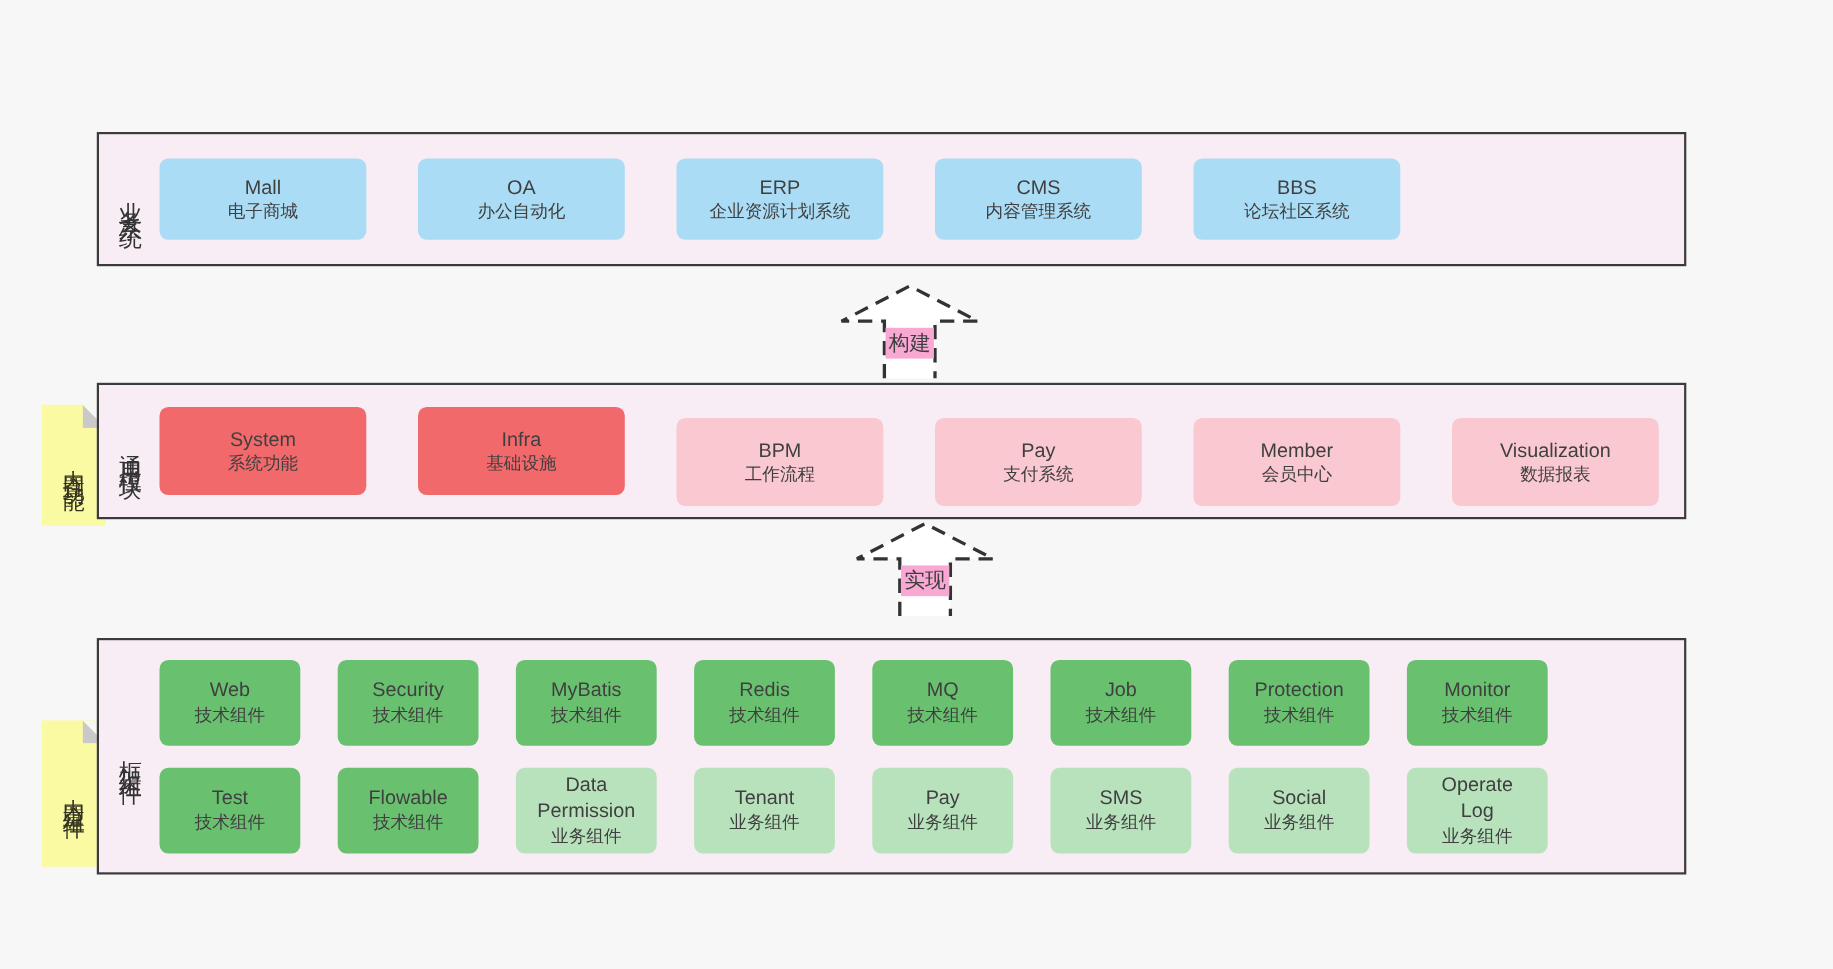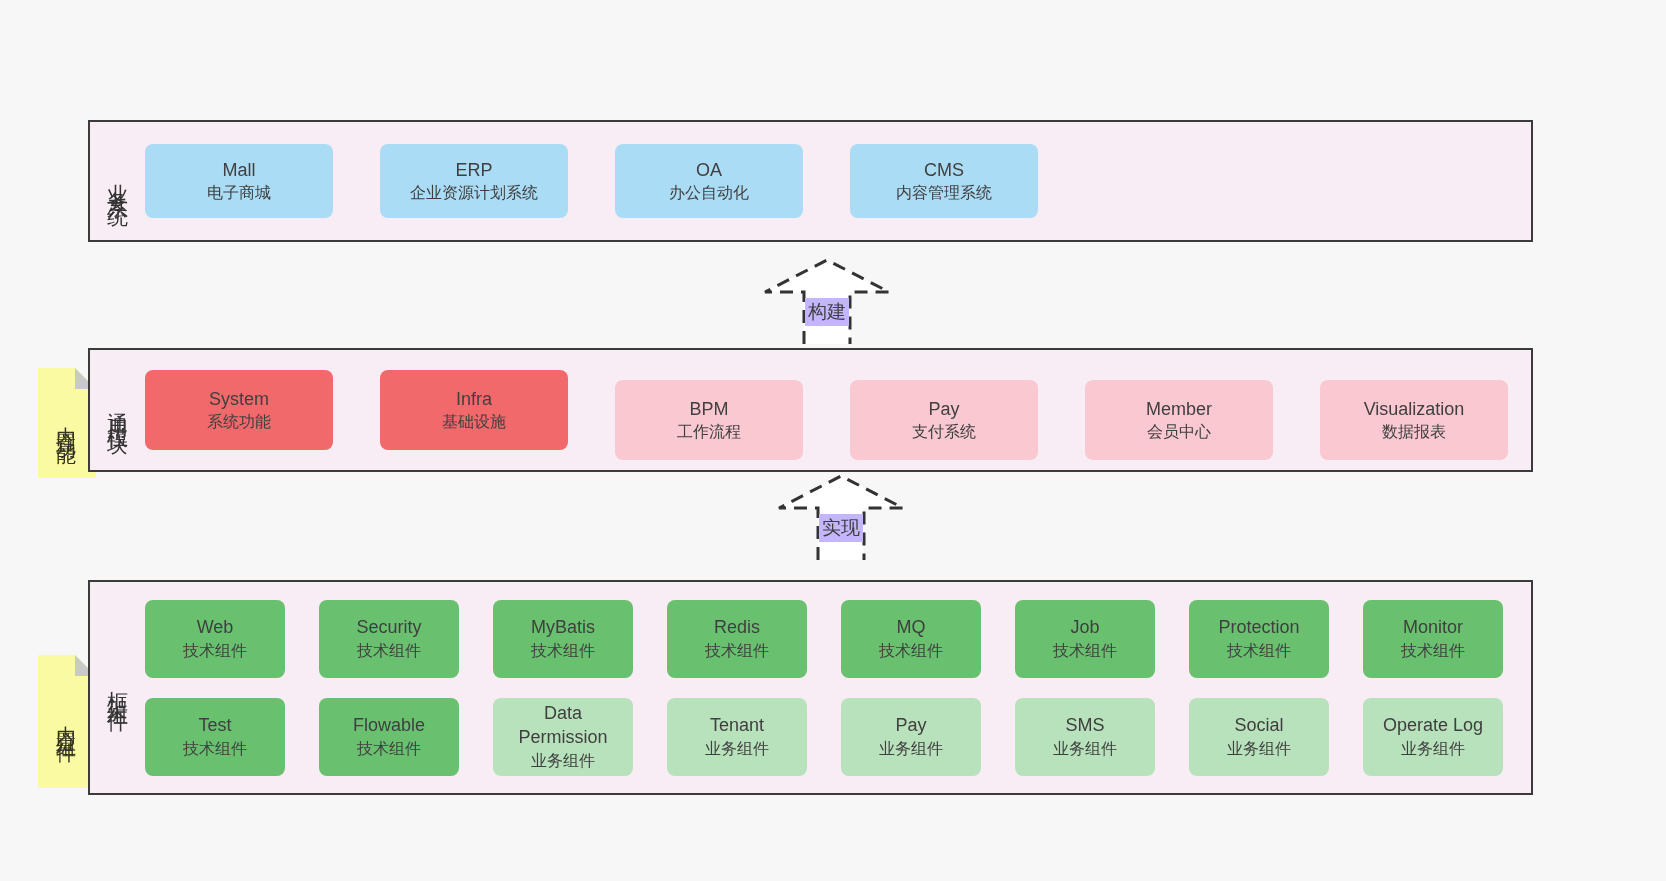--- a/index.html
+++ b/index.html
@@ -26,21 +26,21 @@
   .rows{display:flex;flex-direction:column;gap:20px;}
   .boxes-sm{display:flex;gap:34px;align-items:center;}
   .box{
     border-radius:8px;display:flex;flex-direction:column;align-items:center;justify-content:center;
     text-align:center;line-height:1.38;
   }
   .box .t{font-size:18px;}
   .box .s{font-size:16px;}
   .box-lg{width:188px;height:74px;}
   .box-md{width:188px;height:80px;}
-  .box-sm{width:140px;height:78px;padding:0 19px;box-sizing:border-box;}
+  .box-sm{width:128px;height:78px;padding:0 19px;box-sizing:border-box;}
   .blue{background:#abdcf5;}
   .red{background:#f2696c;}
   .pink{background:#f9c8d1;margin-top:20px;}
   .green-dark{background:#69c170;}
   .green-light{background:#b8e2bc;}
   .sticky{
     position:absolute;left:38px;width:58px;background:#fafaa2;z-index:1;
     display:flex;align-items:center;justify-content:center;
     writing-mode:vertical-rl;text-orientation:upright;
     font-size:20px;letter-spacing:6px;color:#33331f;
@@ -54,51 +54,55 @@
   .sticky::after{
     content:"";position:absolute;top:0;right:0;width:21px;height:21px;
     background:#c9c9c9;clip-path:polygon(0 0,100% 100%,0 100%);
   }
   .arrow{position:absolute;width:140px;height:88px;z-index:3;}
   .arrow-1{left:757px;top:256px;}
   .arrow-2{left:771px;top:472px;}
   .arrow svg{display:block;}
   .arrow-label{
     position:absolute;left:50%;top:42px;transform:translateX(-50%);
-    background:#c4b5fd;padding:1px 3px;font-size:19px;color:#3f3f3f;white-space:nowrap;
+    background:#f9a8d4;padding:1px 3px;font-size:19px;color:#3f3f3f;white-space:nowrap;
   }
 </style>
 </head>
 <body>
 
 <div class="sticky sticky-1">
   <span>内置功能</span>
 </div>
 <div class="sticky sticky-2">
   <span>内置组件</span>
 </div>
 
 <div class="layer layer-1">
   <div class="side-label">业务系统</div>
   <div class="boxes">
     <div class="box box-lg blue">
       <span class="t">Mall</span>
       <span class="s">电子商城</span>
     </div>
     <div class="box box-lg blue">
+      <span class="t">OA</span>
+      <span class="s">办公自动化</span>
+    </div>
+    <div class="box box-lg blue">
       <span class="t">ERP</span>
       <span class="s">企业资源计划系统</span>
     </div>
     <div class="box box-lg blue">
-      <span class="t">OA</span>
-      <span class="s">办公自动化</span>
-    </div>
-    <div class="box box-lg blue">
       <span class="t">CMS</span>
       <span class="s">内容管理系统</span>
+    </div>
+    <div class="box box-lg blue">
+      <span class="t">BBS</span>
+      <span class="s">论坛社区系统</span>
     </div>
   </div>
 </div>
 
 <div class="arrow arrow-1">
   <svg width="140" height="88" viewBox="0 0 140 88">
     <path d="M47,88 L47,36 L8,36 L70,4 L132,36 L93,36 L93,88" fill="#ffffff" stroke="#333333" stroke-width="3" stroke-dasharray="13 8"></path>
   </svg>
   <div class="arrow-label">构建</div>
 </div>

